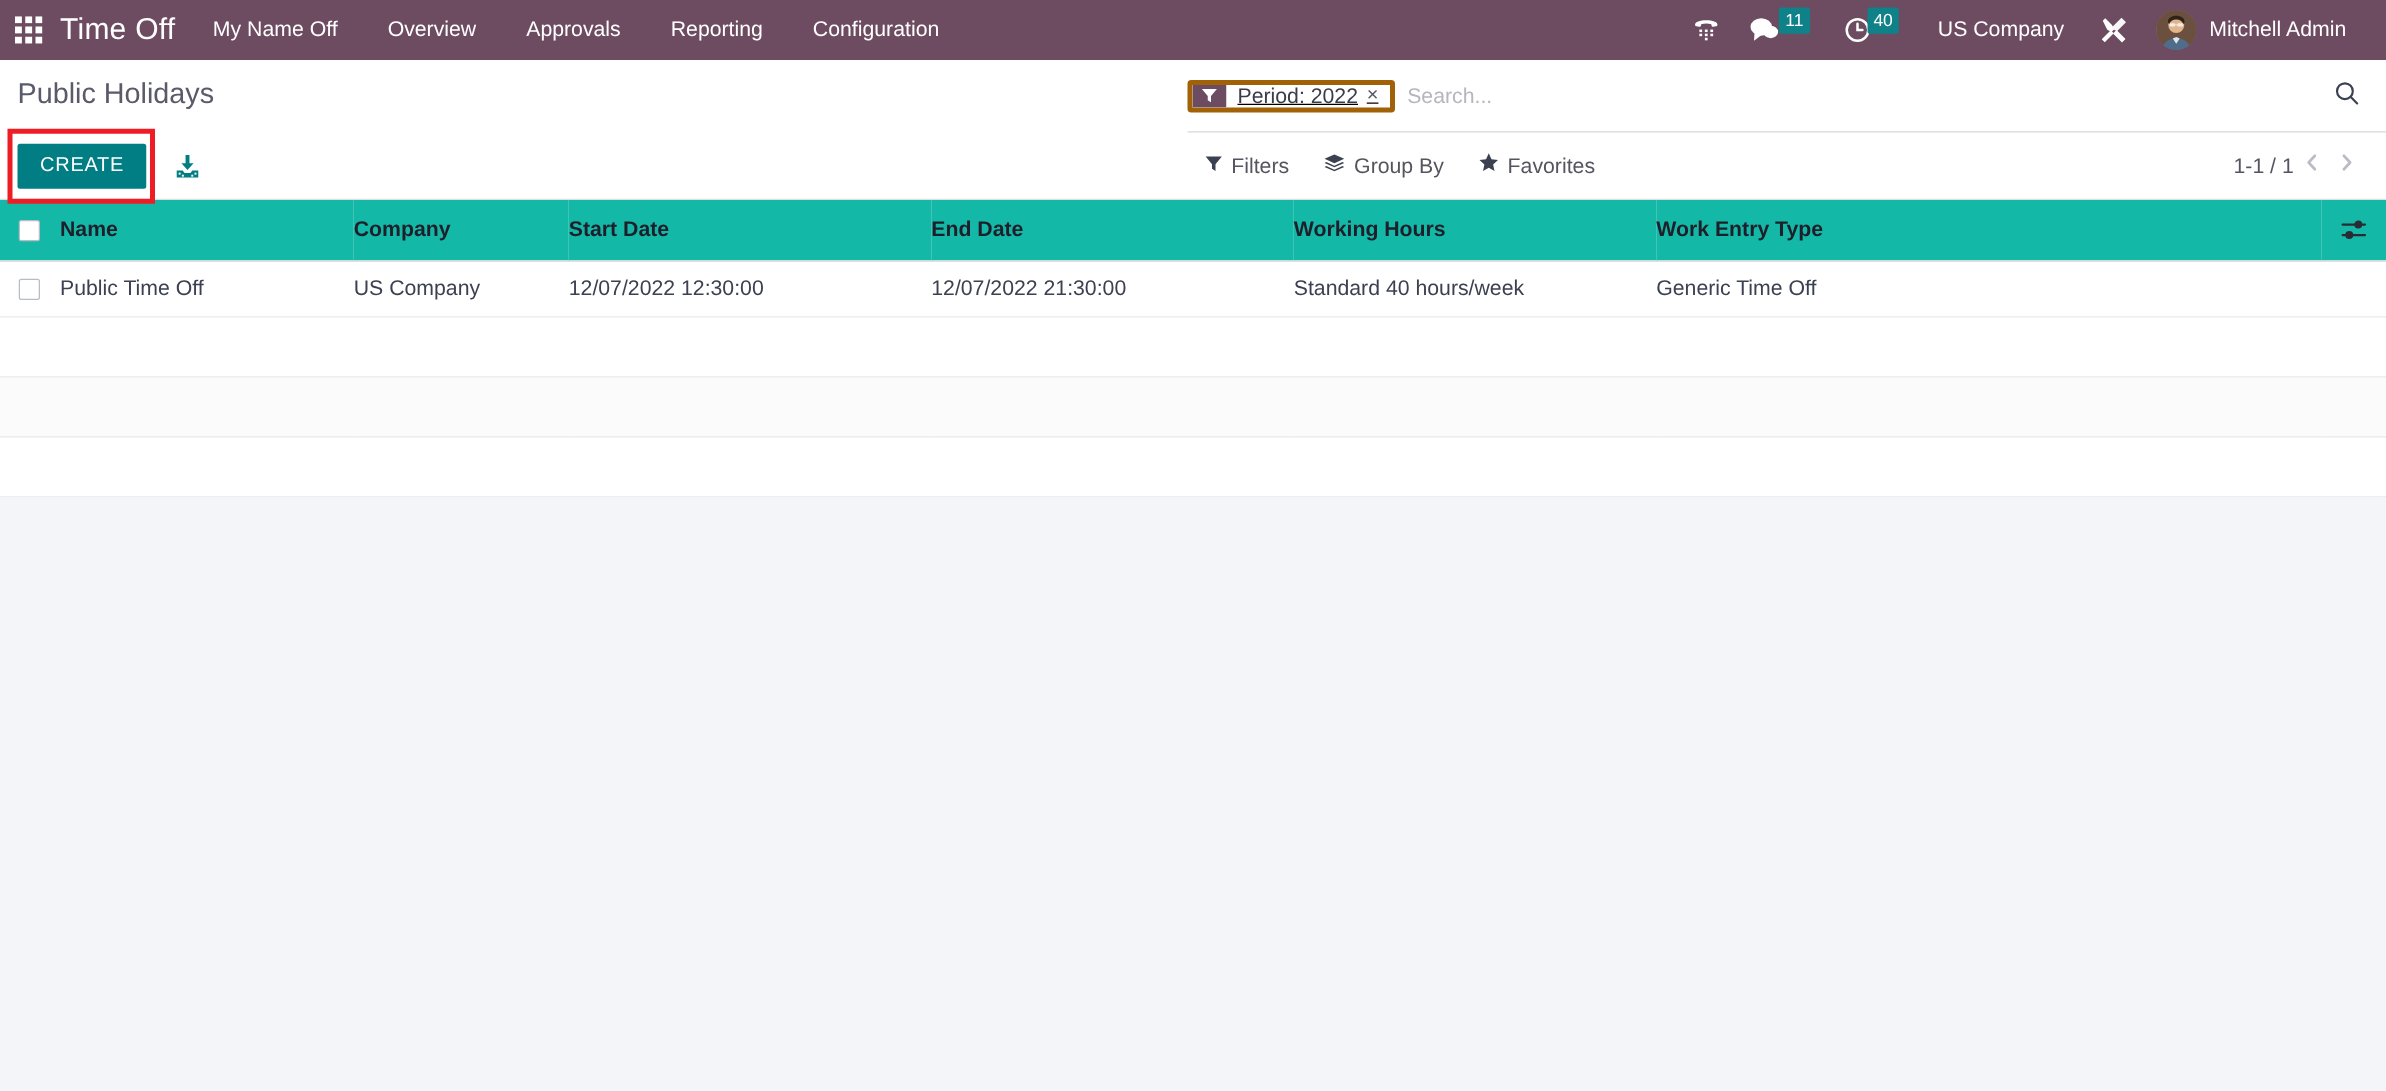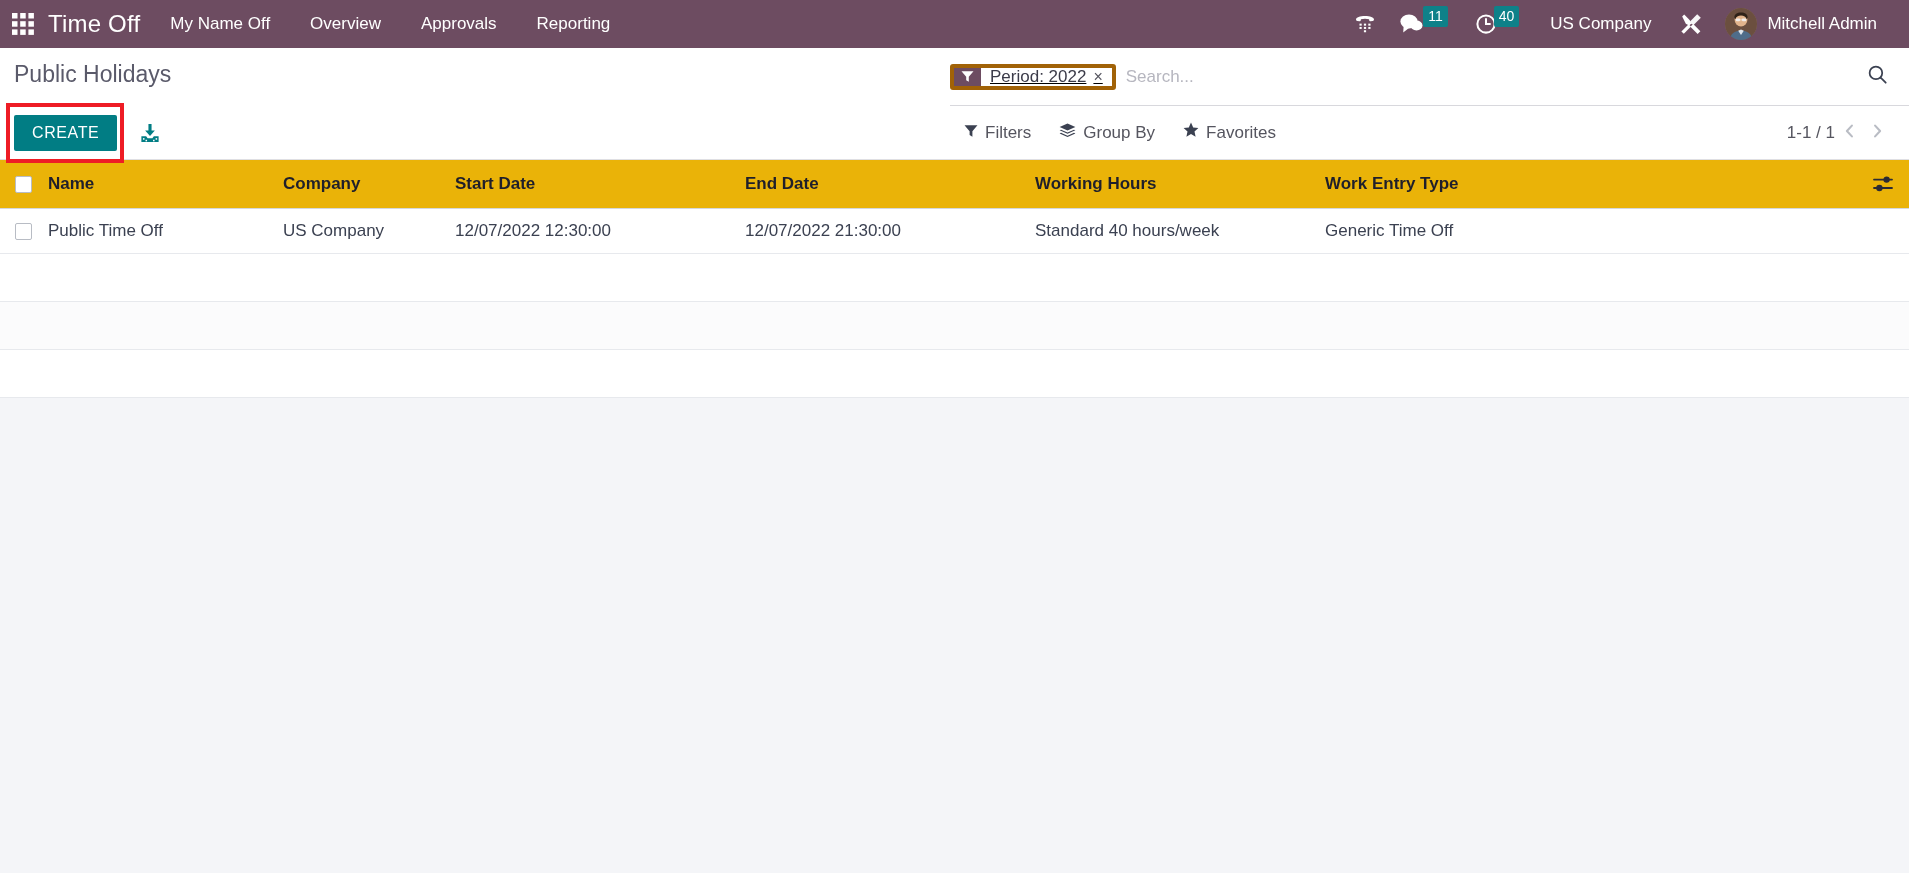--- a/index.html
+++ b/index.html
@@ -264,21 +264,21 @@
     border-collapse: collapse;
     table-layout: fixed;
   }
   table.o-list th {
     text-align: left;
     font-size: 17px;
     color: #1f1f2b;
     font-weight: bold;
     padding: 14px 0 14px 0;
     border-bottom: 1px solid #d5d8dc;
-    background: #eab308;
+    background: #14b8a6;
     white-space: nowrap;
   }
   table.o-list td {
     font-size: 17px;
     color: #3b4151;
     padding: 12px 0;
     border-bottom: 1px solid #e7e9ed;
     white-space: nowrap;
   }
   .col-check { width: 48px; padding-left: 15px !important; }
@@ -338,20 +338,21 @@
     </span>
   </div>
 
   <div class="brand">Time Off</div>
 
   <nav class="nav-menu">
     <div class="nav-item">My Name Off</div>
     <div class="nav-item">Overview</div>
     <div class="nav-item">Approvals</div>
     <div class="nav-item">Reporting</div>
+    <div class="nav-item">Configuration</div>
   </nav>
 
   <div class="nav-right">
 
     <div class="nav-icon-btn">
       <span>
         <svg width="22" height="22" viewBox="0 0 24 24" fill="#ffffff">
           <path d="M2.2 7.2C2.2 5 6.6 3.4 12 3.4s9.8 1.6 9.8 3.8c0 .9-.5 1.5-1.4 1.6l-2.3.3c-.8.1-1.4-.4-1.5-1.1l-.2-1.1c-1.4-.4-3-.6-4.4-.6s-3 .2-4.4.6l-.2 1.1c-.1.7-.7 1.2-1.5 1.1l-2.3-.3c-.9-.1-1.4-.7-1.4-1.6z"></path>
           <g>
             <rect x="6" y="11.6" width="2.4" height="2.2"></rect>

